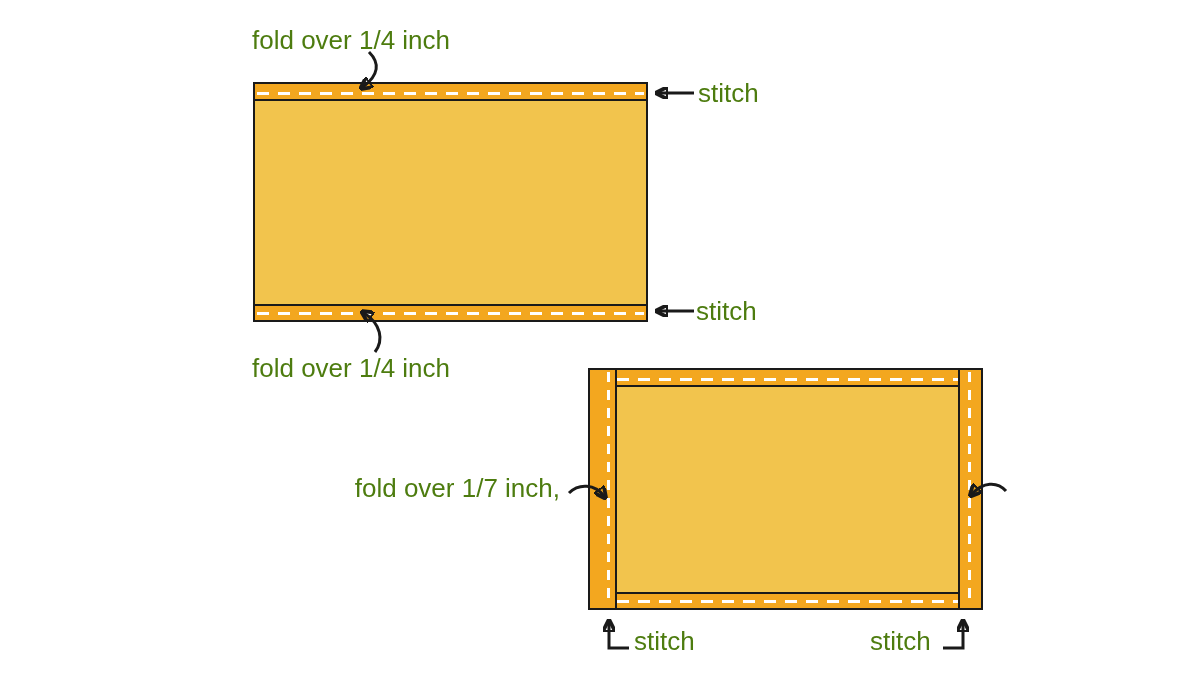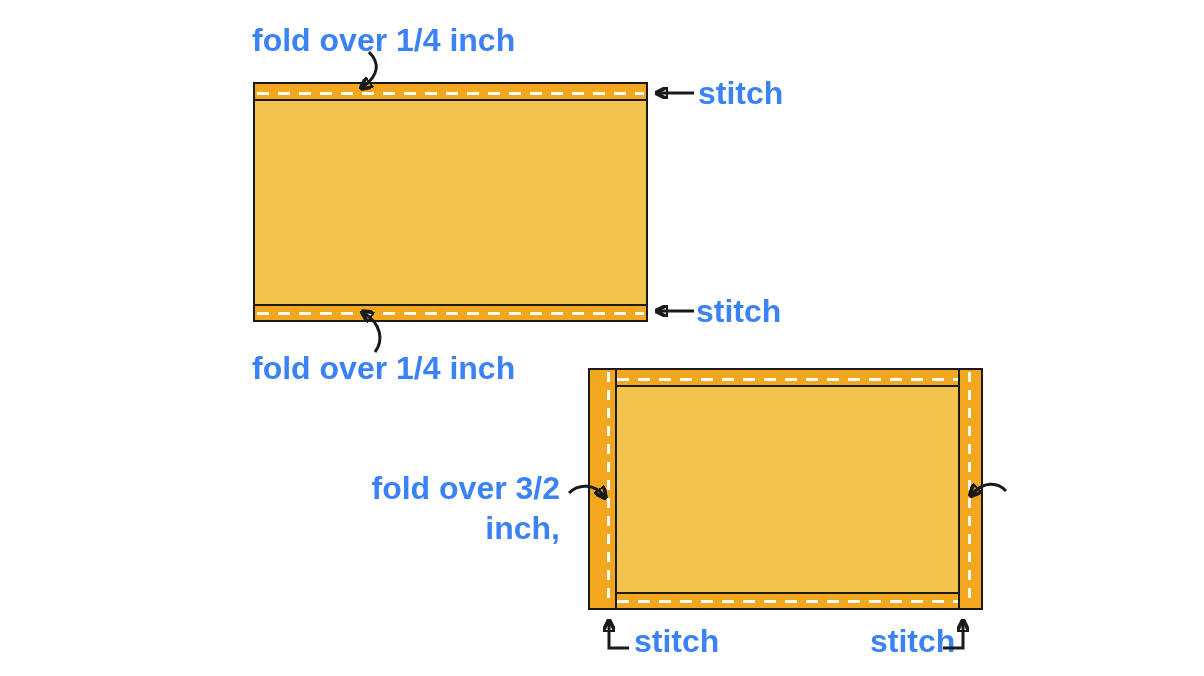--- a/index.html
+++ b/index.html
@@ -7,24 +7,24 @@
   body {
     font-family: "Liberation Sans", "DejaVu Sans", sans-serif;
     background:#ffffff;
     position:relative;
     overflow:hidden;
   }
   .canvas { position:absolute; left:0; top:0; width:1204px; height:676px; background:#ffffff; }
 
   .label {
     position:absolute;
-    font-size:32px;
+    font-size:26px;
     line-height:28px;
-    font-weight:700;
-    color:#3b82f6;
+    font-weight:400;
+    color:#4d7c0f;
     white-space:nowrap;
   }
 
   
   .rect {
     position:absolute;
     background:#F2C44D;
     border:2px solid #1a1a1a;
   }
   .rect1 { left:253px; top:82px;  width:395px; height:240px; }
@@ -90,21 +90,21 @@
 
   <div class="label" style="left:252px; top:26px;">fold over 1/4 inch</div>
 
   <div class="label" style="left:698px; top:79px;">stitch</div>
 
   <div class="label" style="left:696px; top:297px;">stitch</div>
 
   <div class="label" style="left:252px; top:354px;">fold over 1/4 inch</div>
 
   <div class="label fold-half-label" style="left:330px; top:468px;">
-    <span>fold over 3/2 inch,</span><br>
+    <span>fold over 1/7 inch,</span><br>
   </div>
 
   <div class="label" style="left:634px; top:627px;">stitch</div>
 
   <div class="label" style="left:870px; top:627px;">stitch</div>
 
   <svg class="arrow-overlay" width="1204" height="676" viewBox="0 0 1204 676" xmlns="http://www.w3.org/2000/svg">
     <defs>
       <marker id="ah" viewBox="0 0 10 10" refX="7" refY="5" markerWidth="4.2" markerHeight="4.2" orient="auto-start-reverse">
         <path d="M0,0 L10,5 L0,10 z" fill="#1a1a1a" stroke="none"></path>

